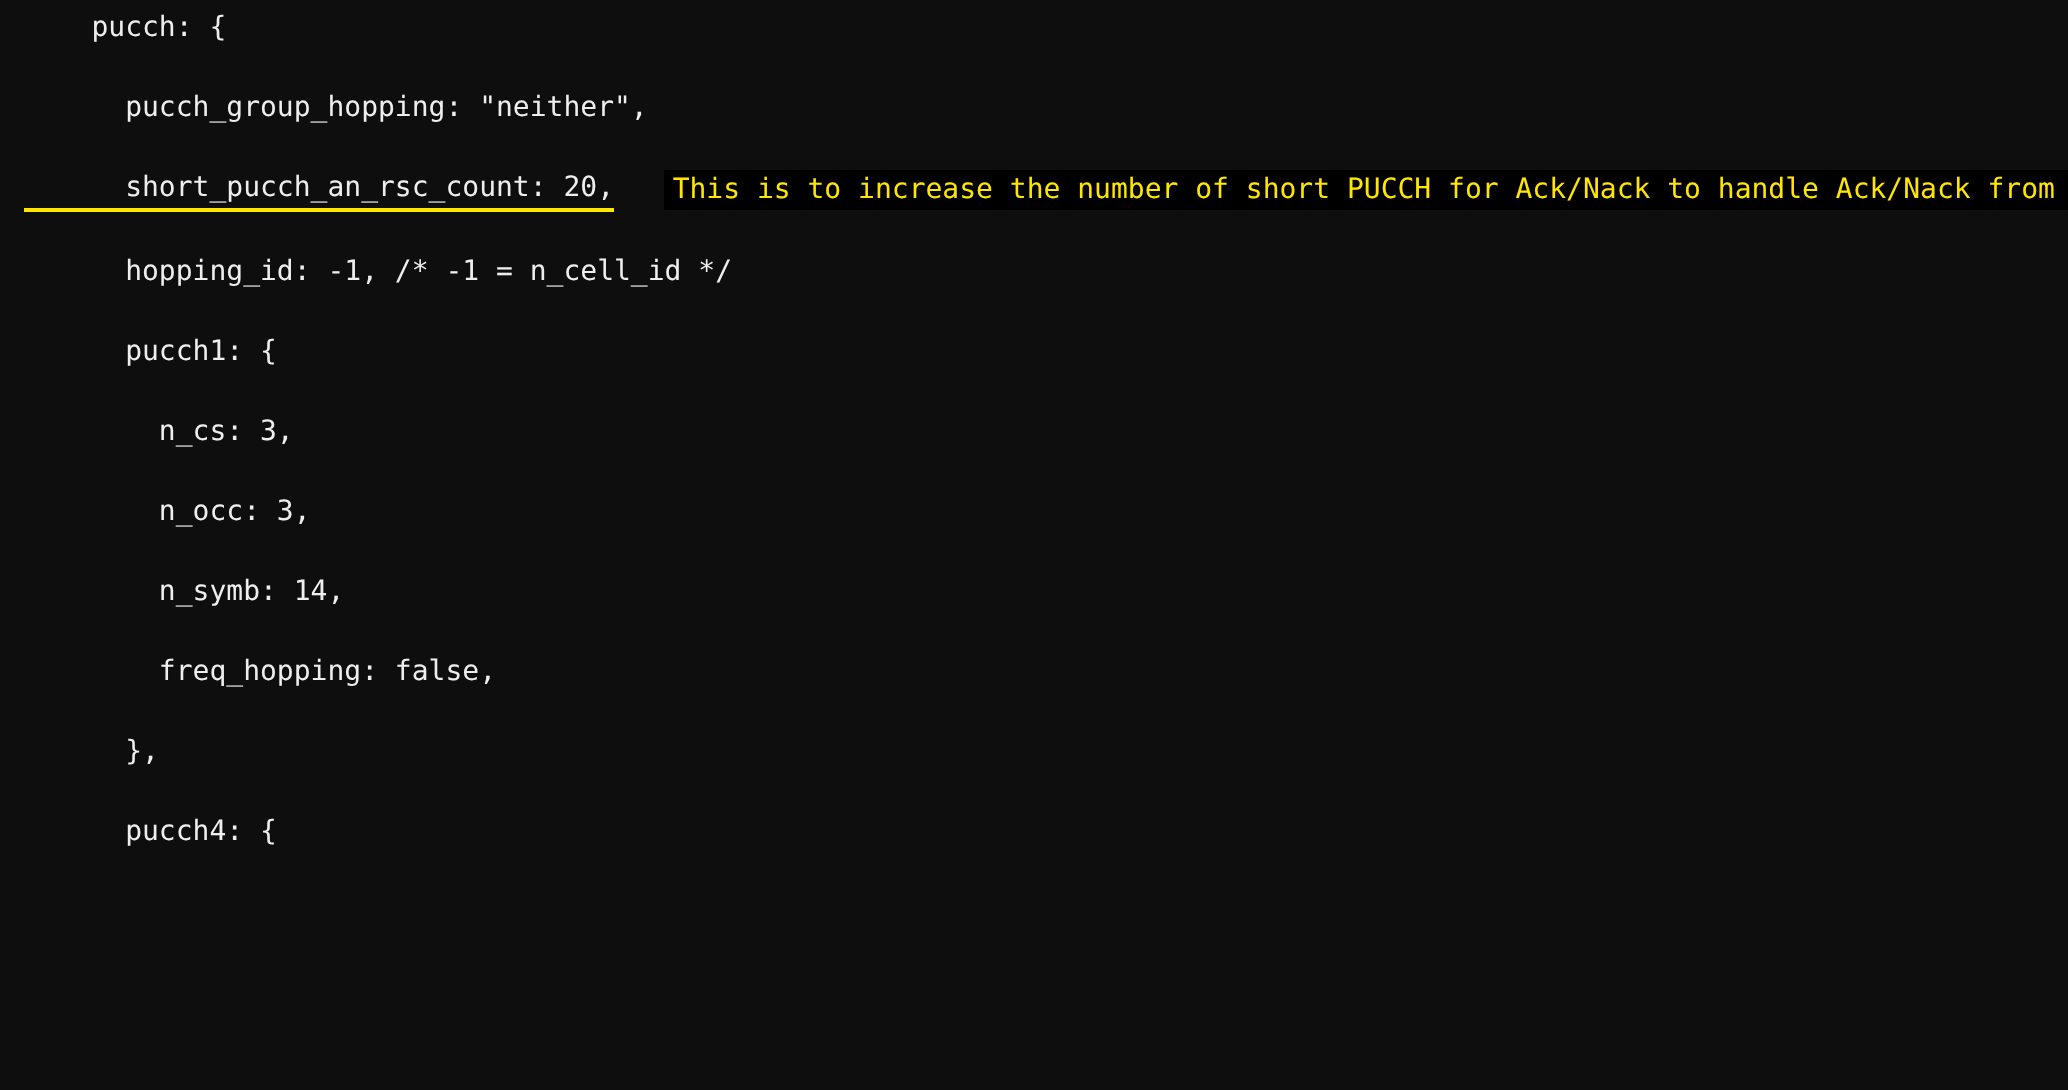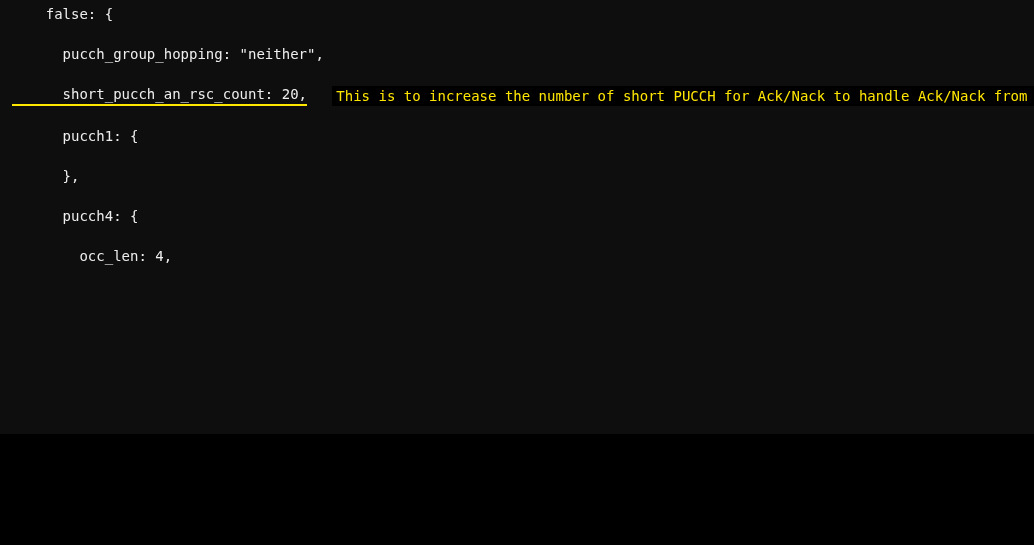--- a/index.html
+++ b/index.html
@@ -36,40 +36,44 @@
   }
   .hl-box {
     display: inline-block;
     background: #000;
     color: #ffe600;
     vertical-align: top;
     padding: 0 4px;
   }
   .annot-row {
     display: flex;
-    align-items: flex-end;
+    align-items: center;
   }
   .annot-code {
     flex: 0 0 auto;
   }
   .annot-text {
     flex: 0 1 auto;
   } 
 </style>
 </head>
 <body>
 
 <div class="code-block">
-  <pre><span class="line">    false: {</span>
+  <pre><span class="line">    pucch: {</span>
 <span class="line">      pucch_group_hopping: "neither",</span>
 <span class="line annot-row"><span class="annot-code"><span class="underline">      short_pucch_an_rsc_count: 20,</span>   </span><span class="hl-box annot-text">This is to increase the number of short PUCCH for Ack/Nack to handle Ack/Nack from many UEs</span></span>
+<span class="line">      hopping_id: -1, /* -1 = n_cell_id */</span>
 <span class="line">      pucch1: {</span>
+<span class="line">        n_cs: 3,</span>
+<span class="line">        n_occ: 3,</span>
+<span class="line">        n_symb: 14,</span>
+<span class="line">        freq_hopping: false,</span>
 <span class="line">      },</span>
 <span class="line">      pucch4: {</span>
-<span class="line">        occ_len: 4,</span>
 
 
 
 
 
 
 
 </pre>
 </div>
 

